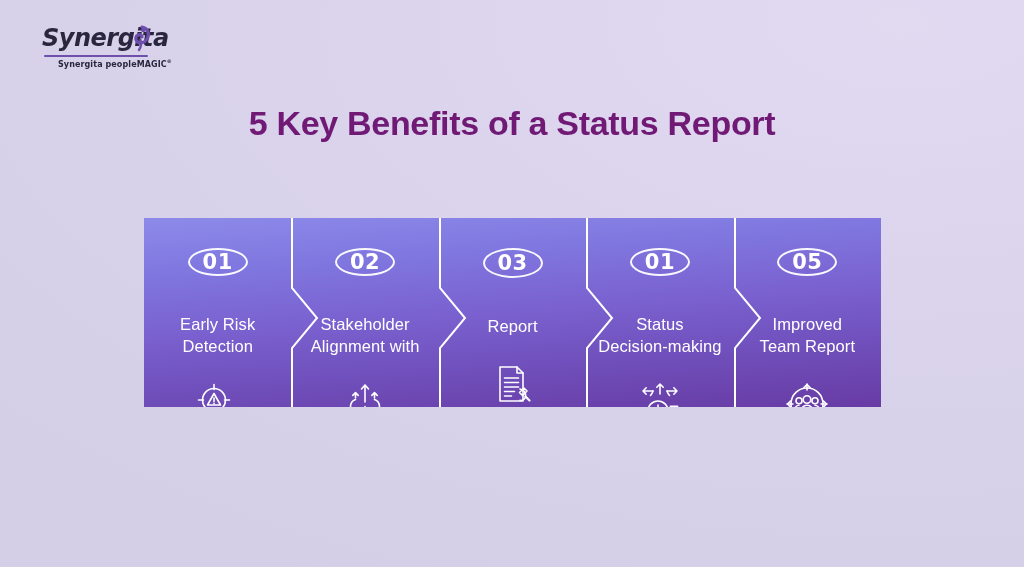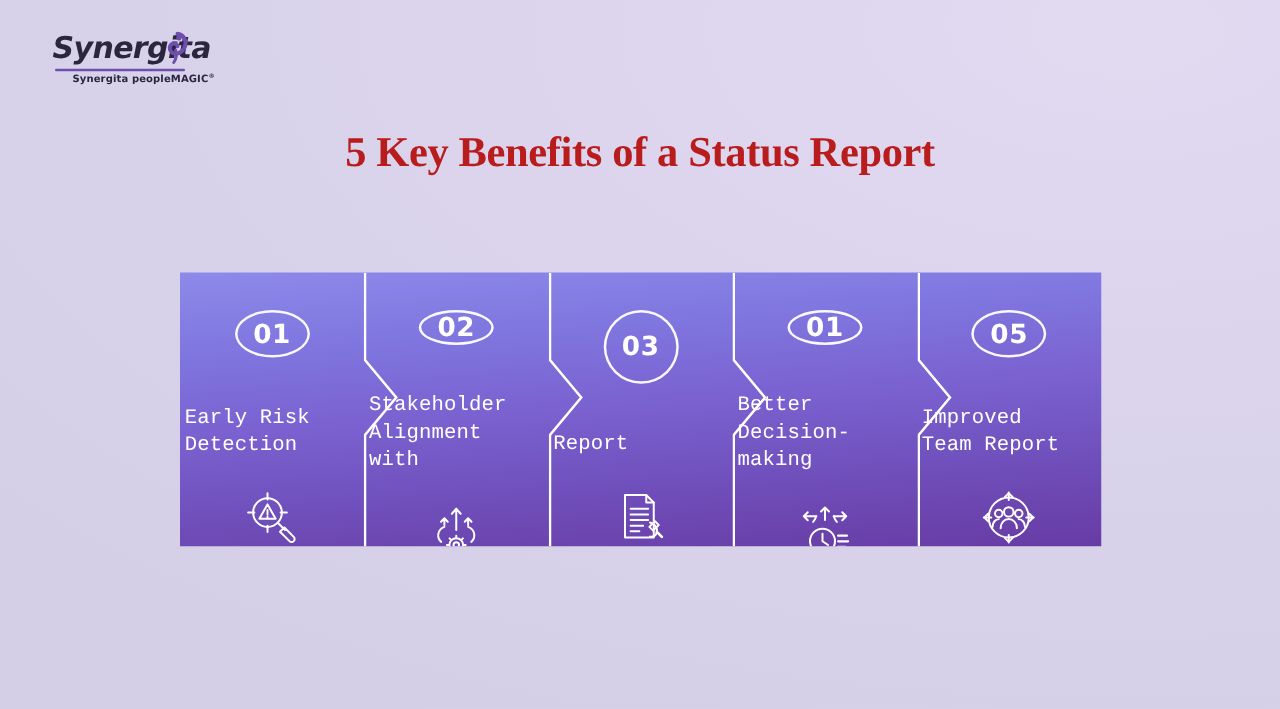--- a/index.html
+++ b/index.html
@@ -34,27 +34,27 @@
     position:absolute;left:22px;top:34px;
     font-family:"DejaVu Sans","Liberation Sans",sans-serif;
     font-size:8px;font-weight:bold;color:#2b2640;letter-spacing:0.1px;
     white-space:nowrap;
   }
   .logo-tm{font-size:5px;vertical-align:super;}
 
   .title{
     position:absolute;left:0;right:0;top:104px;
     text-align:center;
-    font-family:Liberation Serif, serif;
-    font-size:34px;font-weight:bold;color:#b91c1c;
+    font-family:Liberation Sans, sans-serif;
+    font-size:34px;font-weight:bold;color:#701a75;
     letter-spacing:-0.3px;
   }
 
   .band{
-    position:absolute;left:144px;top:218px;width:737px;height:219px;
+    position:absolute;left:144px;top:218px;width:737px;height:189px;
     display:flex;
     background:linear-gradient(176deg,#8d8ae9 0%,#8078e0 22%,#7a62d0 48%,#7050bc 72%,#683ba4 100%);
     overflow:hidden;
   }
   .card{
     position:relative;flex:1 1 0;
     display:flex;flex-direction:column;align-items:center;
     box-sizing:border-box;padding-top:30px;
   }
   .divider{
@@ -68,25 +68,25 @@
     border:2px solid rgba(255,255,255,0.95);
     display:flex;align-items:center;justify-content:center;
     box-sizing:border-box;
   }
   .num-circle span{
     font-family:"DejaVu Sans","Liberation Sans",sans-serif;
     font-size:21px;font-weight:bold;color:#ffffff;letter-spacing:0.5px;
   }
   .card-label{
     margin-top:37px;
-    color:#ffffff;
+    text-align:center;color:#ffffff;
     font-size:16.5px;font-weight:300;line-height:22px;
     letter-spacing:0.1px;
     width:140px;
-    font-family:Liberation Mono, monospace;
+    font-family:Liberation Sans, sans-serif;
   }
   .card-icon{
     margin-top:24px;width:50px;height:48px;
     display:flex;align-items:center;justify-content:center;
   }
   .card-icon svg{display:block;}
 </style>
 </head>
 <body>
 
@@ -185,21 +185,21 @@
   <div class="card">
     <div class="divider">
       <svg width="28" height="263" viewBox="0 0 28 263">
         <path d="M1 0 V70 L26 100 L1 130 V263" fill="none" stroke="#ffffff" stroke-width="2" stroke-linejoin="miter"></path>
       </svg>
     </div>
     <div class="num-circle">
       <span>01</span>
     </div>
     <div class="card-label">
-      <div>Better</div>
+      <div>Status</div>
       <div>Decision-making</div>
     </div>
     <div class="card-icon">
       <svg width="46" height="46" viewBox="0 0 46 46" fill="none" stroke="#ffffff" stroke-width="1.6" stroke-linecap="round" stroke-linejoin="round">
         <path d="M23 3 v10 M19.8 6.2 L23 3 L26.2 6.2"></path>
         <path d="M16 10 H6 M9.2 6.8 L6 10 L9.2 13.2"></path>
         <path d="M30 10 h10 M36.8 6.8 L40 10 L36.8 13.2"></path>
         <path d="M16 10 q-1 3,-2.5 4.5 M30 10 q1 3,2.5 4.5"></path>
         <circle cx="21" cy="30" r="10"></circle>
         <path d="M21 24 v6 l4.5 3"></path>

